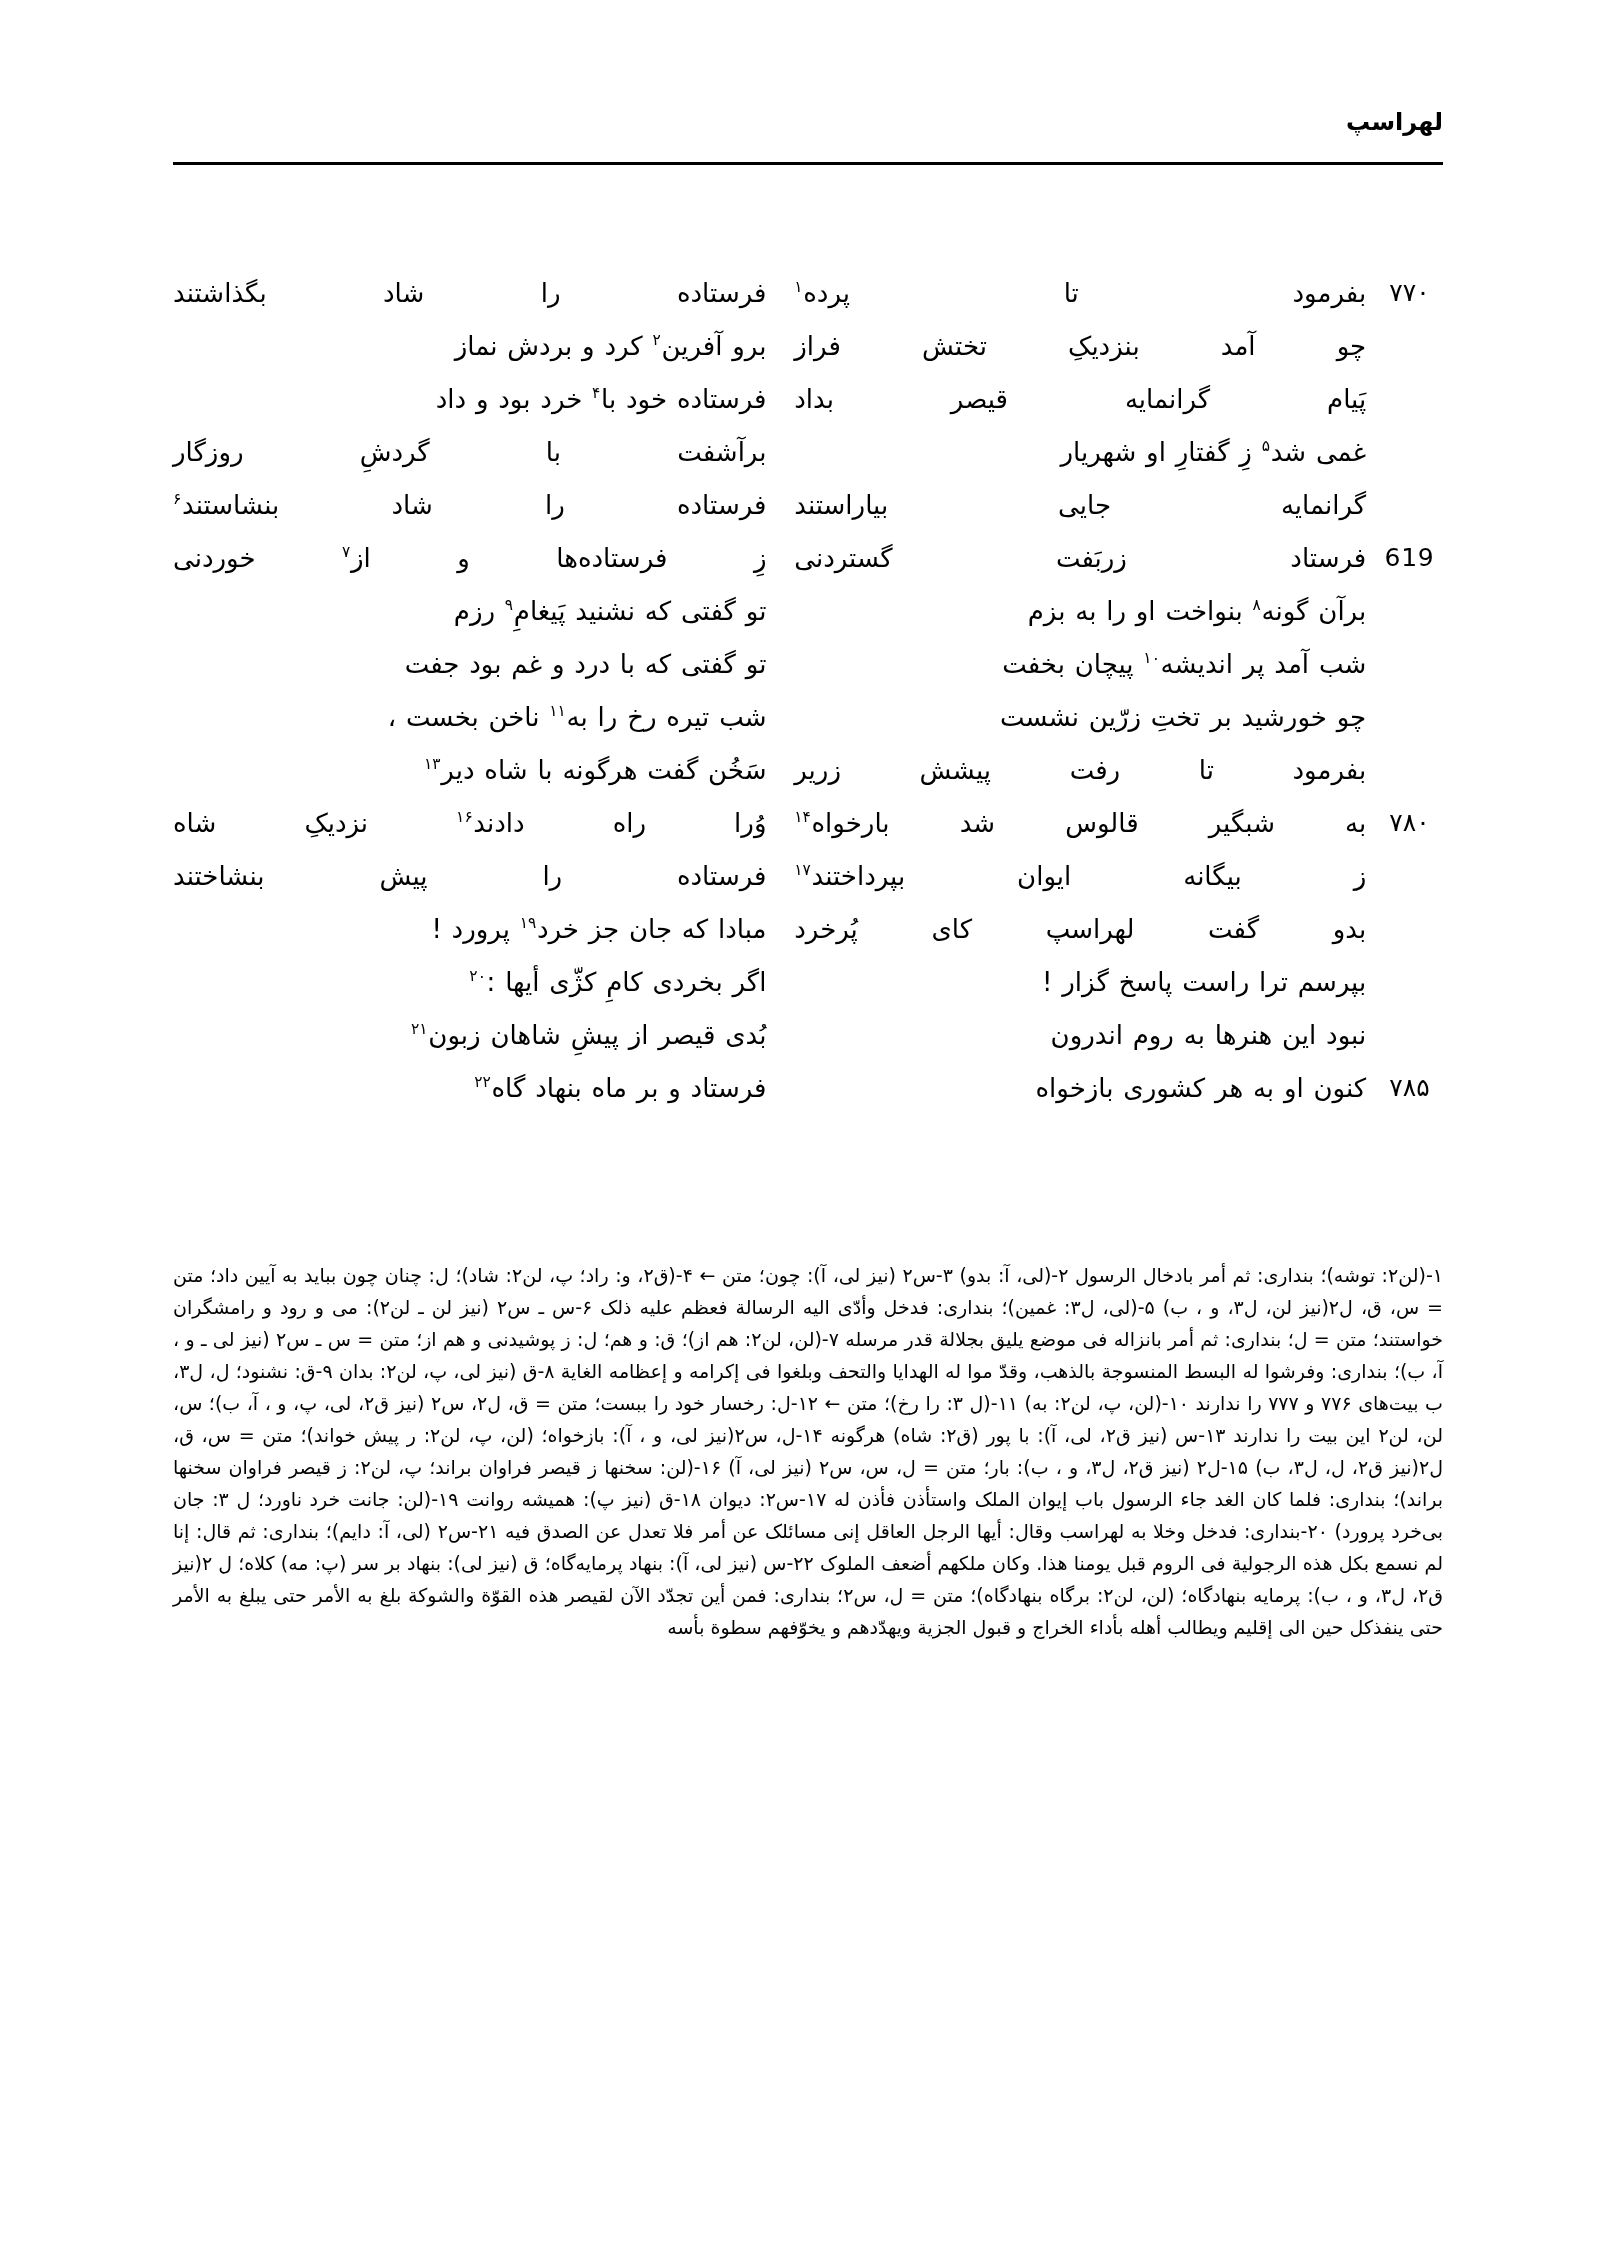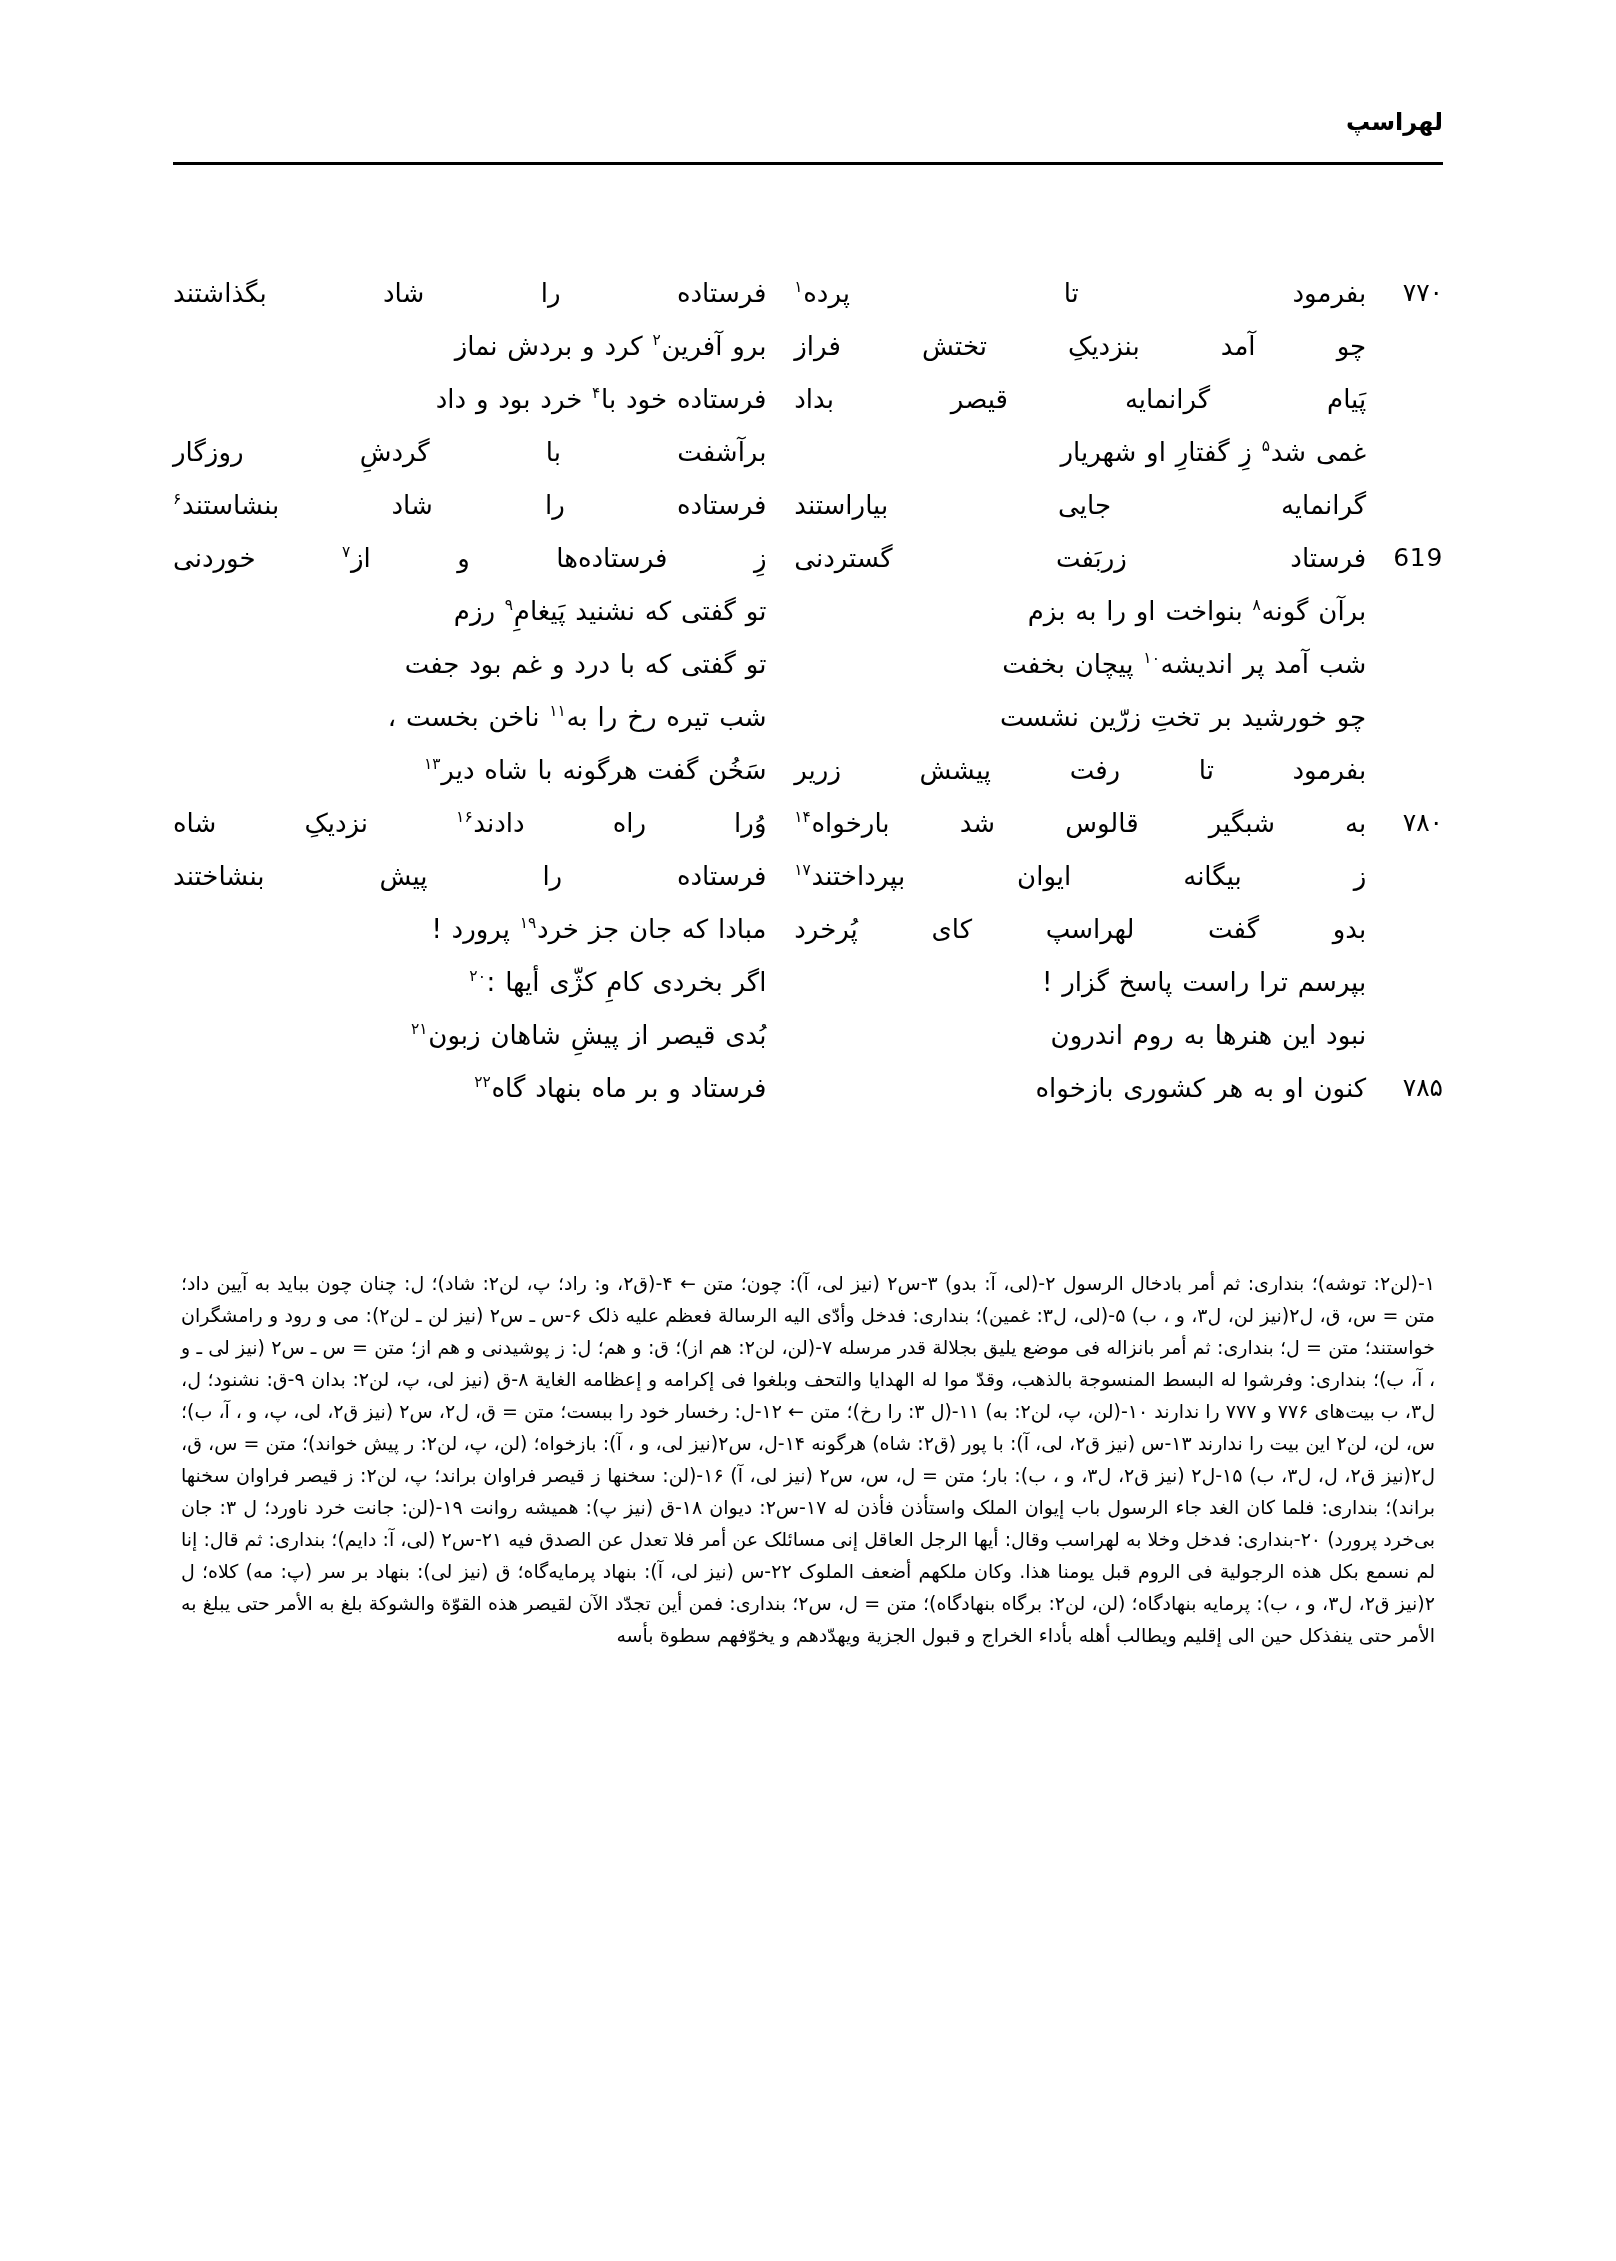--- a/index.html
+++ b/index.html
@@ -74,21 +74,21 @@
     box-sizing: border-box;
   }
   .hemi-left {
     width: 47.5%;
     box-sizing: border-box;
   }
   .vnum {
     font-size: 25px;
     min-width: 67px;
     display: inline-block;
-    text-align: right;
+    text-align: center;
     letter-spacing: 0.7px;
   }
   .vnum.empty { visibility: hidden; }
   .hemi-text {
     flex: 1;
     display: flex;
     flex-direction: row;
     justify-content: space-between;
     padding-right: 9.8px;
   }
@@ -106,21 +106,21 @@
     position: absolute;
     top: 1259px;
     right: 173px;
     width: 1270px;
     direction: rtl;
     text-align: justify;
     font-size: 19px;
     line-height: 32px;
   }
   .notes p {
-    margin: 8px;
+    margin: 0;
     text-align: justify;
     text-justify: inter-word;
   }
 
   
   .folio {
     position: absolute;
     top: 2080px;
     left: 0;
     width: 1617px;

